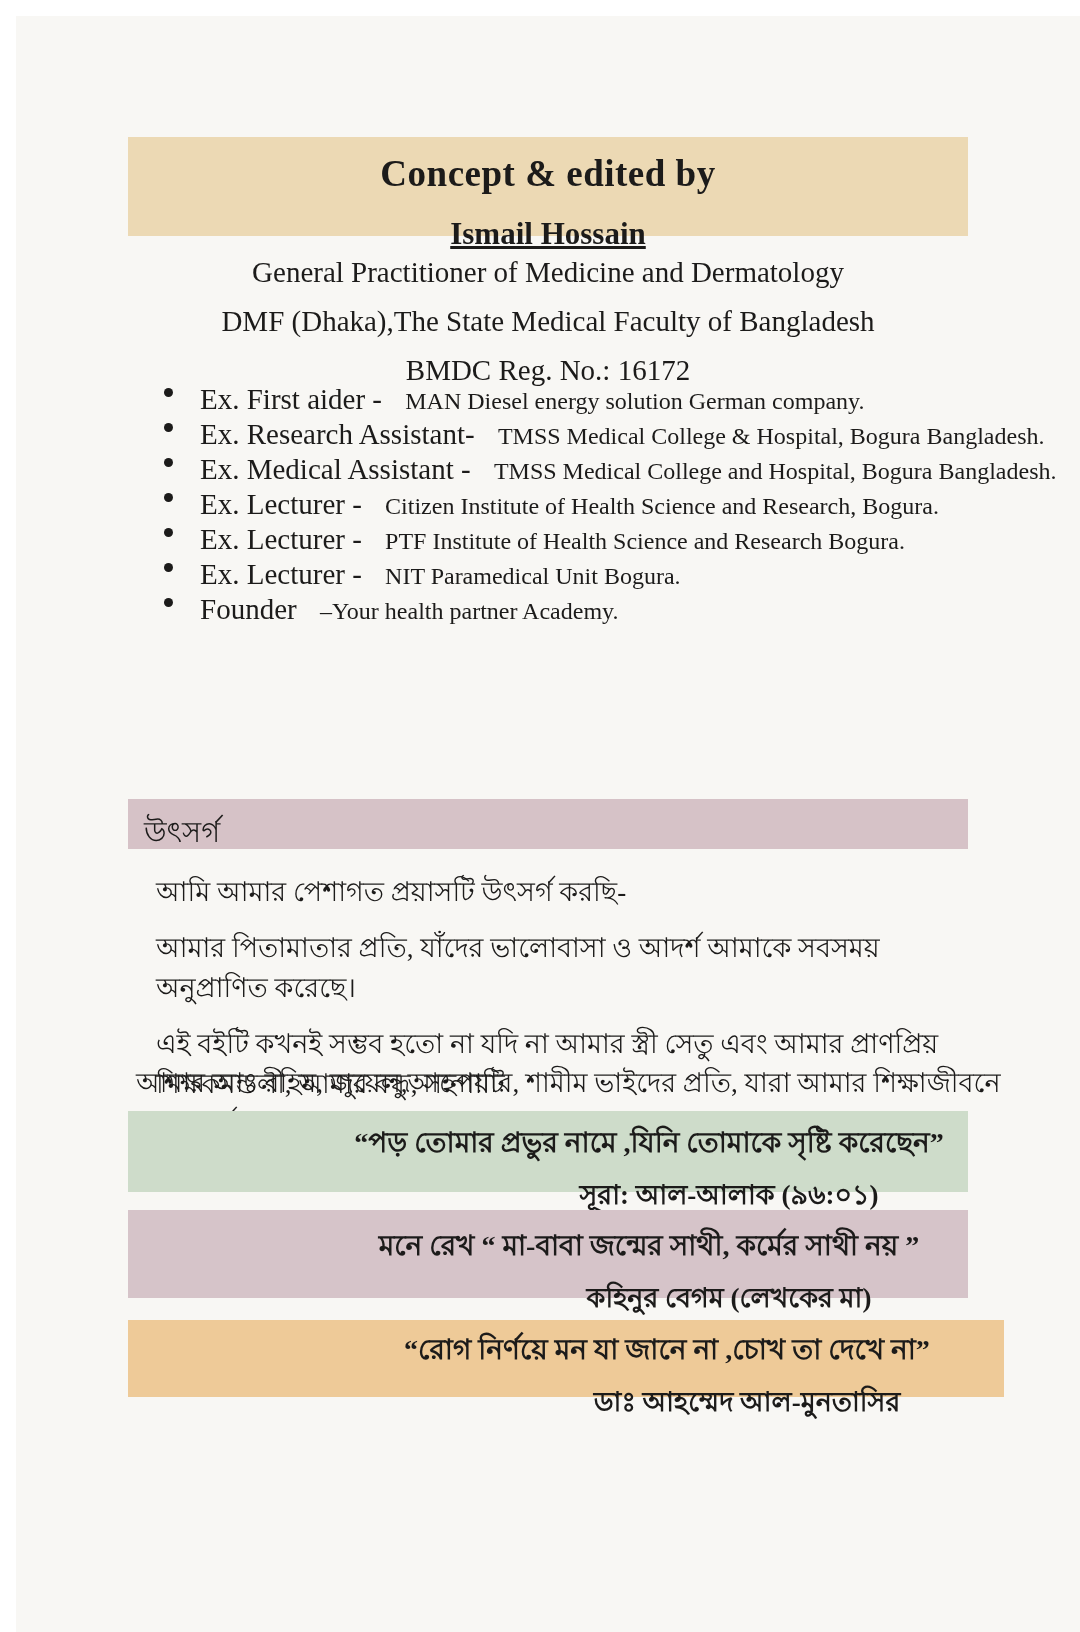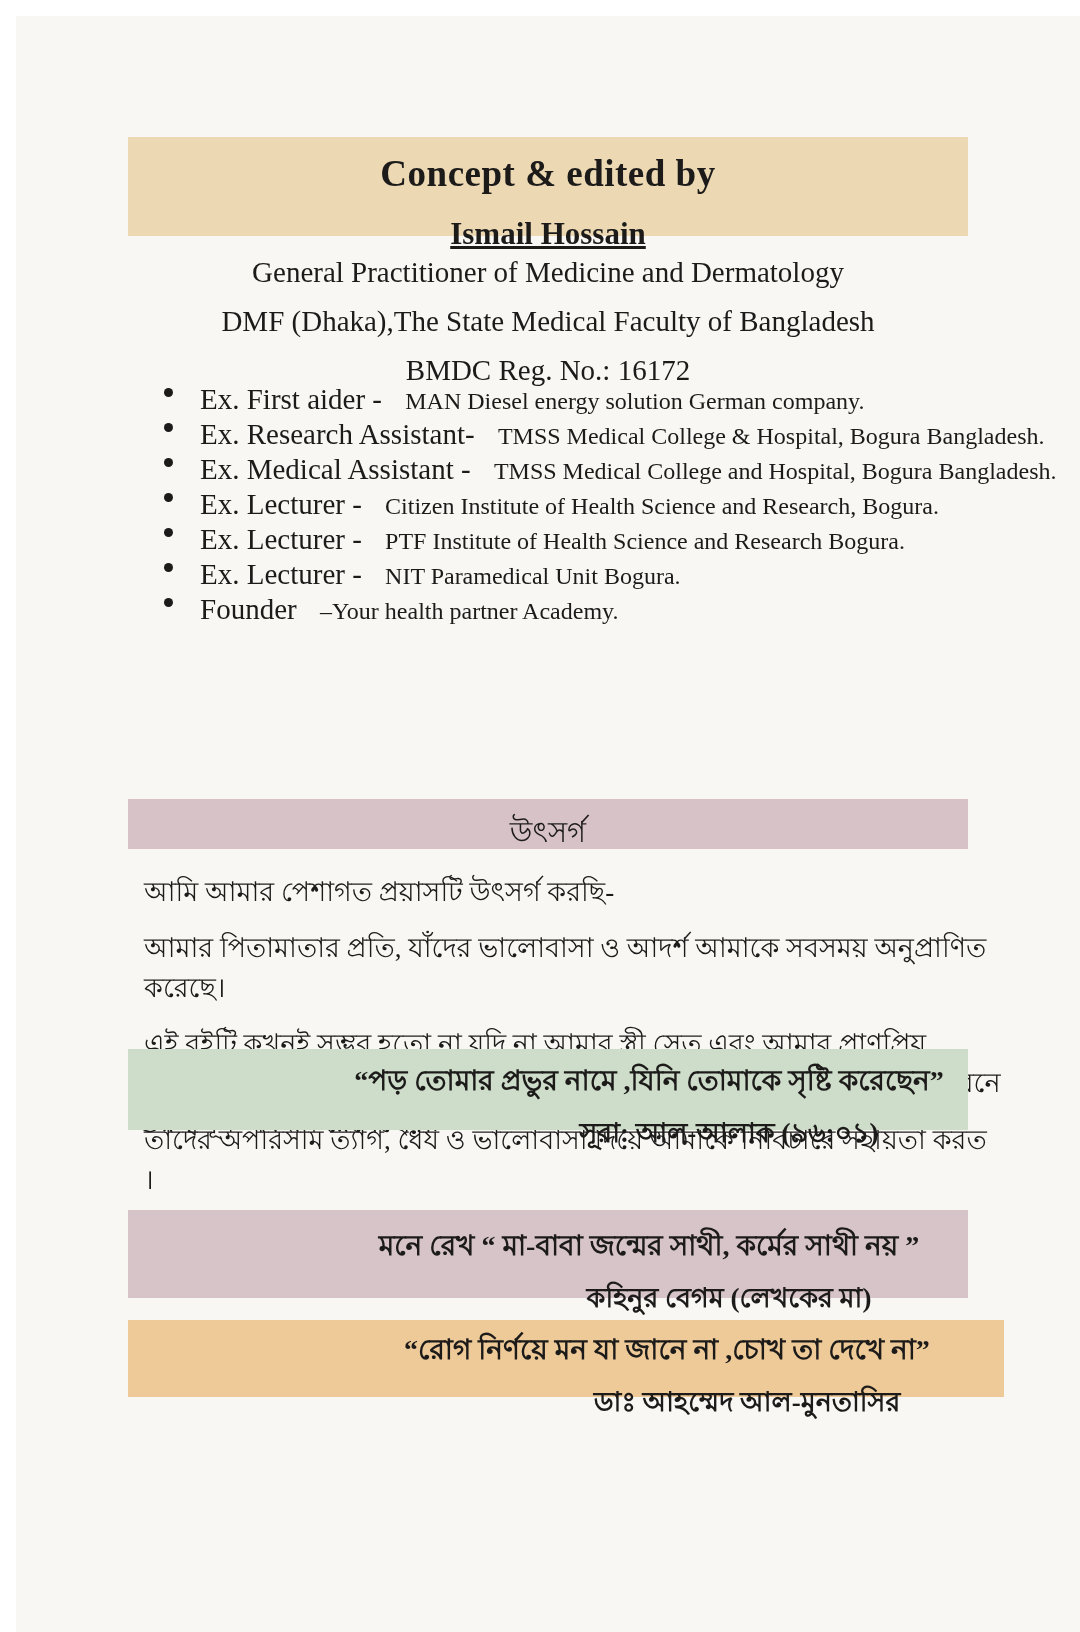--- a/index.html
+++ b/index.html
@@ -67,46 +67,45 @@
     border-radius: 50%;
     background: #1c1b1a;
   }
   .role   { font-size: 29px; font-family: Liberation Serif, serif; }
   .detail { font-size: 24px; }
   
   .dedication-bar {
     position: absolute;
     left: 112px; top: 783px;
     width: 840px; height: 50px;
-    text-align: center;
     font-size: 29px;
     line-height: 50px;
   }
   .dedication-body {
     position: absolute;
     left: 112px; top: 840px;
     width: 886px;
     font-size: 27px;
   }
-  .bn-line { line-height: 40px; min-height: 40px; }
+  .bn-line { line-height: 40px; min-height: 40px; margin-left: 12px; }
   .dedication-p2 {
     position: absolute;
     left: 112px; top: 1008px;
     width: 886px;
     font-size: 27px;
     line-height: 40px;
     margin-top: 31px;
   }
   
   .quote-bar {
     position: absolute;
     left: 112px;
     width: 840px;
   }
-  .quote-bar.q1 { top: 1033px; height: 81px; padding-top: 5px; }
+  .quote-bar.q1 { top: 1095px; height: 81px; padding-top: 5px; }
   .quote-bar.q2 { top: 1194px; height: 88px; padding-top: 9px; }
   .quote-bar.q3 { top: 1304px; height: 77px; padding-top: 3px; width: 876px; }
   .quote-line {
     text-align: center;
     padding-left: 210px;
     font-size: 28px;
     font-weight: bold;
     line-height: 37px;
     white-space: nowrap;
   }

